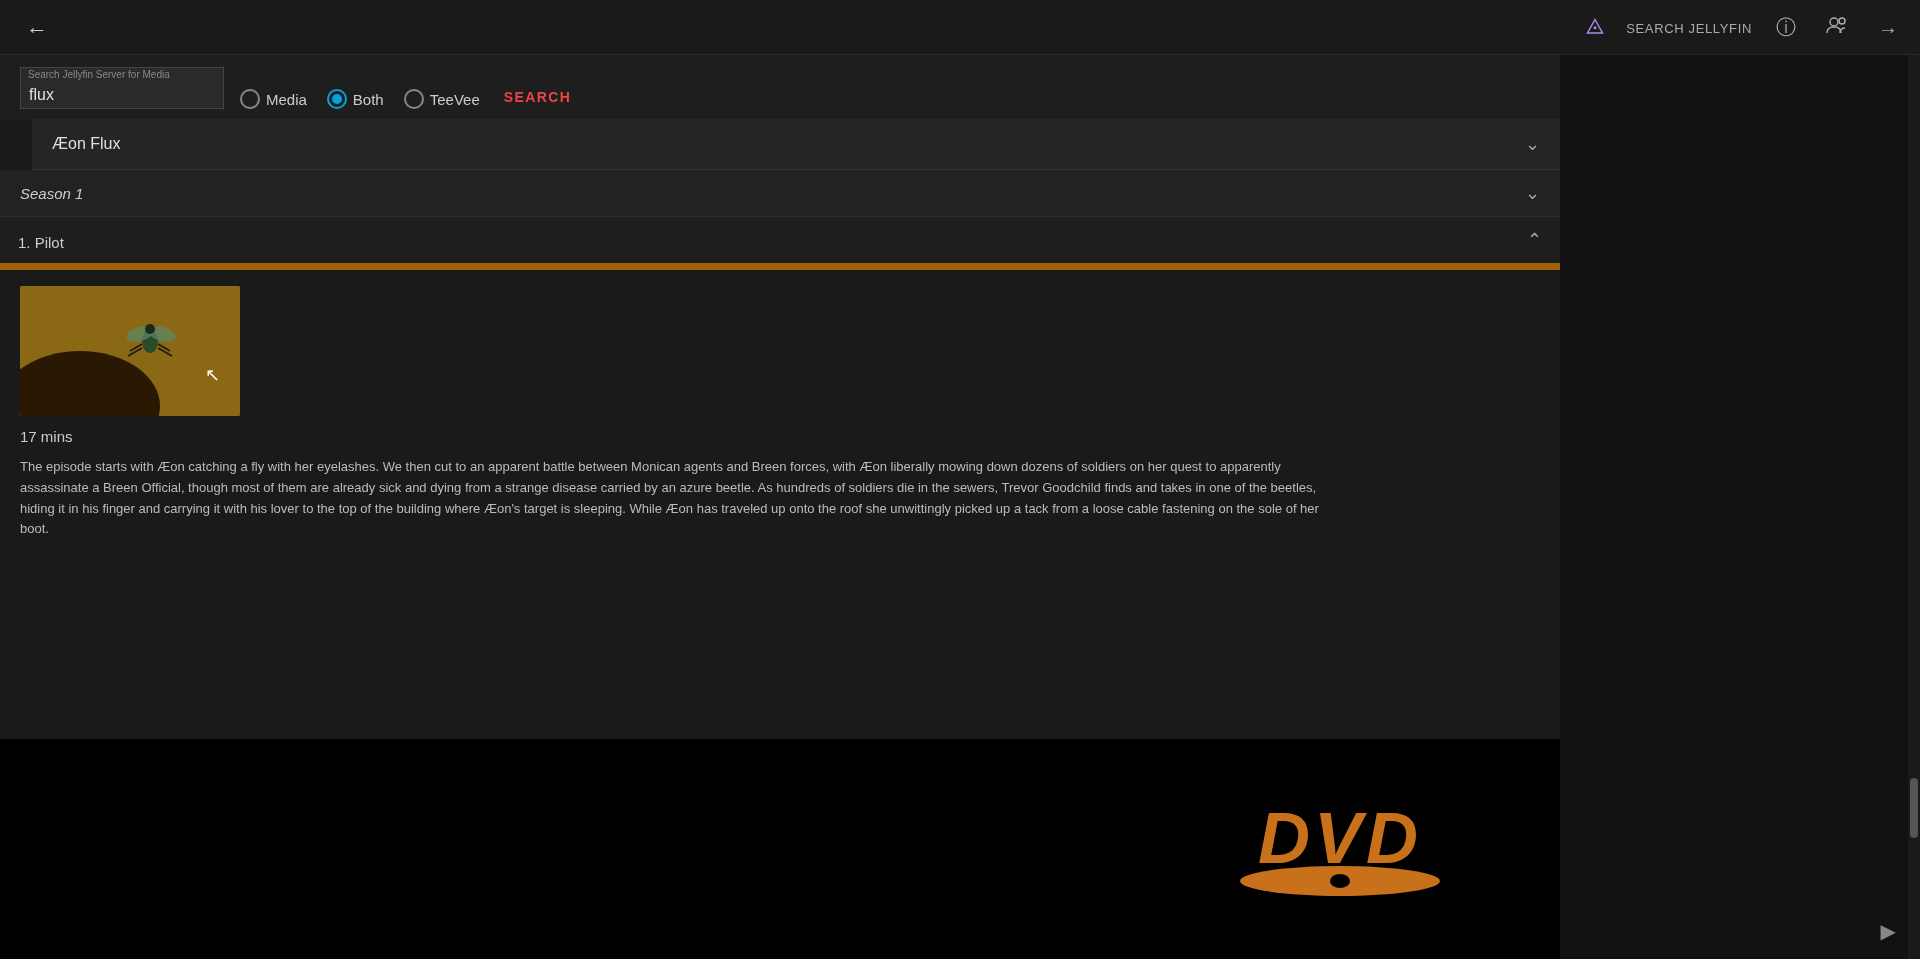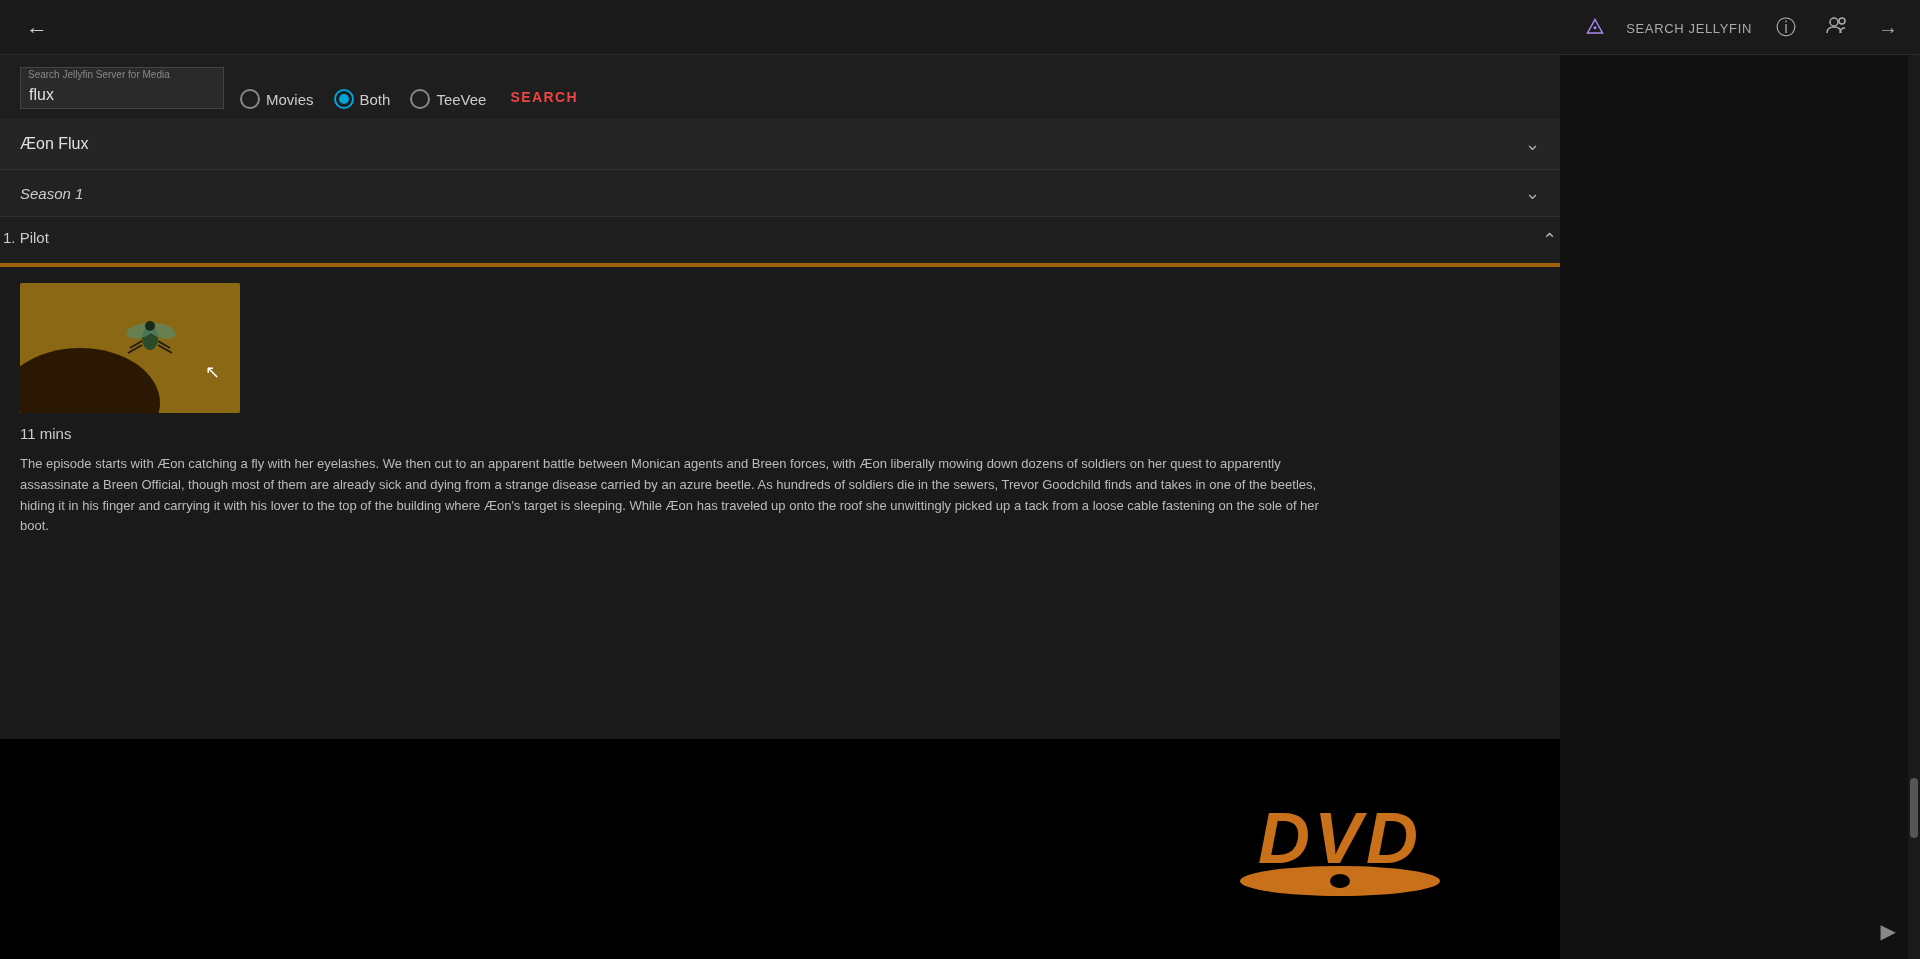--- a/index.html
+++ b/index.html
@@ -166,20 +166,21 @@
 
     
     .collapse-row {
       display: flex;
       align-items: center;
       justify-content: space-between;
       padding: 14px 20px;
       background: #252525;
       border-bottom: 1px solid #333;
       cursor: pointer;
+      margin-left: 32px;
     }
     .collapse-row-title {
       font-size: 16px;
       color: #e0e0e0;
     }
     .chevron-icon {
       font-size: 18px;
       color: #aaa;
     }
 
@@ -195,25 +196,25 @@
     }
     .season-row-title {
       font-size: 15px;
       color: #ccc;
       font-style: italic;
     }
 
     
     .episode-row {
       display: flex;
-      align-items: flex-start;
+      align-items: flex-end;
       justify-content: space-between;
-      padding: 12px 3px;
+      padding: 12px 18px;
       background: #1e1e1e;
-      border-bottom: 4px solid #a16207;
+      border-bottom: 7px solid #a16207;
       cursor: pointer;
     }
     .episode-row-title {
       font-size: 15px;
       color: #ccc;
     }
     .chevron-up {
       font-size: 18px;
       color: #aaa;
     }
@@ -376,21 +377,21 @@
 
   <div class="search-form">
     <div class="search-input-wrap">
       <label class="search-input-label">Search Jellyfin Server for Media</label>
       <input class="search-input" type="text" value="flux" style="">
     </div>
 
     <div class="radio-group">
       <label class="radio-option">
         <div class="radio-circle"></div>
-        <span>Movies</span>
+        <span>Media</span>
       </label>
       <label class="radio-option">
         <div class="radio-circle selected"></div>
         <span>Both</span>
       </label>
       <label class="radio-option">
         <div class="radio-circle"></div>
         <span>TeeVee</span>
       </label>
     </div>
@@ -433,21 +434,21 @@
 
           <line x1="122" y1="58" x2="110" y2="65" stroke="#1a1a1a" stroke-width="1.5"></line>
           <line x1="122" y1="62" x2="108" y2="70" stroke="#1a1a1a" stroke-width="1.5"></line>
           <line x1="138" y1="58" x2="150" y2="65" stroke="#1a1a1a" stroke-width="1.5"></line>
           <line x1="138" y1="62" x2="152" y2="70" stroke="#1a1a1a" stroke-width="1.5"></line>
         </svg>
         
         <div class="thumbnail-cursor">↖</div>
       </div>
 
-      <div class="duration-text">11 mins</div>
+      <div class="duration-text">17 mins</div>
 
 
       <div class="episode-description">The episode starts with Æon catching a fly with her eyelashes. We then cut to an apparent battle between Monican agents and Breen forces, with Æon liberally mowing down dozens of soldiers on her quest to apparently assassinate a Breen Official, though most of them are already sick and dying from a strange disease carried by an azure beetle. As hundreds of soldiers die in the sewers, Trevor Goodchild finds and takes in one of the beetles, hiding it in his finger and carrying it with his lover to the top of the building where Æon's target is sleeping. While Æon has traveled up onto the roof she unwittingly picked up a tack from a loose cable fastening on the sole of her boot.</div>
     </div>
 
   </div>
 
 </div>
 
 <div class="dvd-section">

